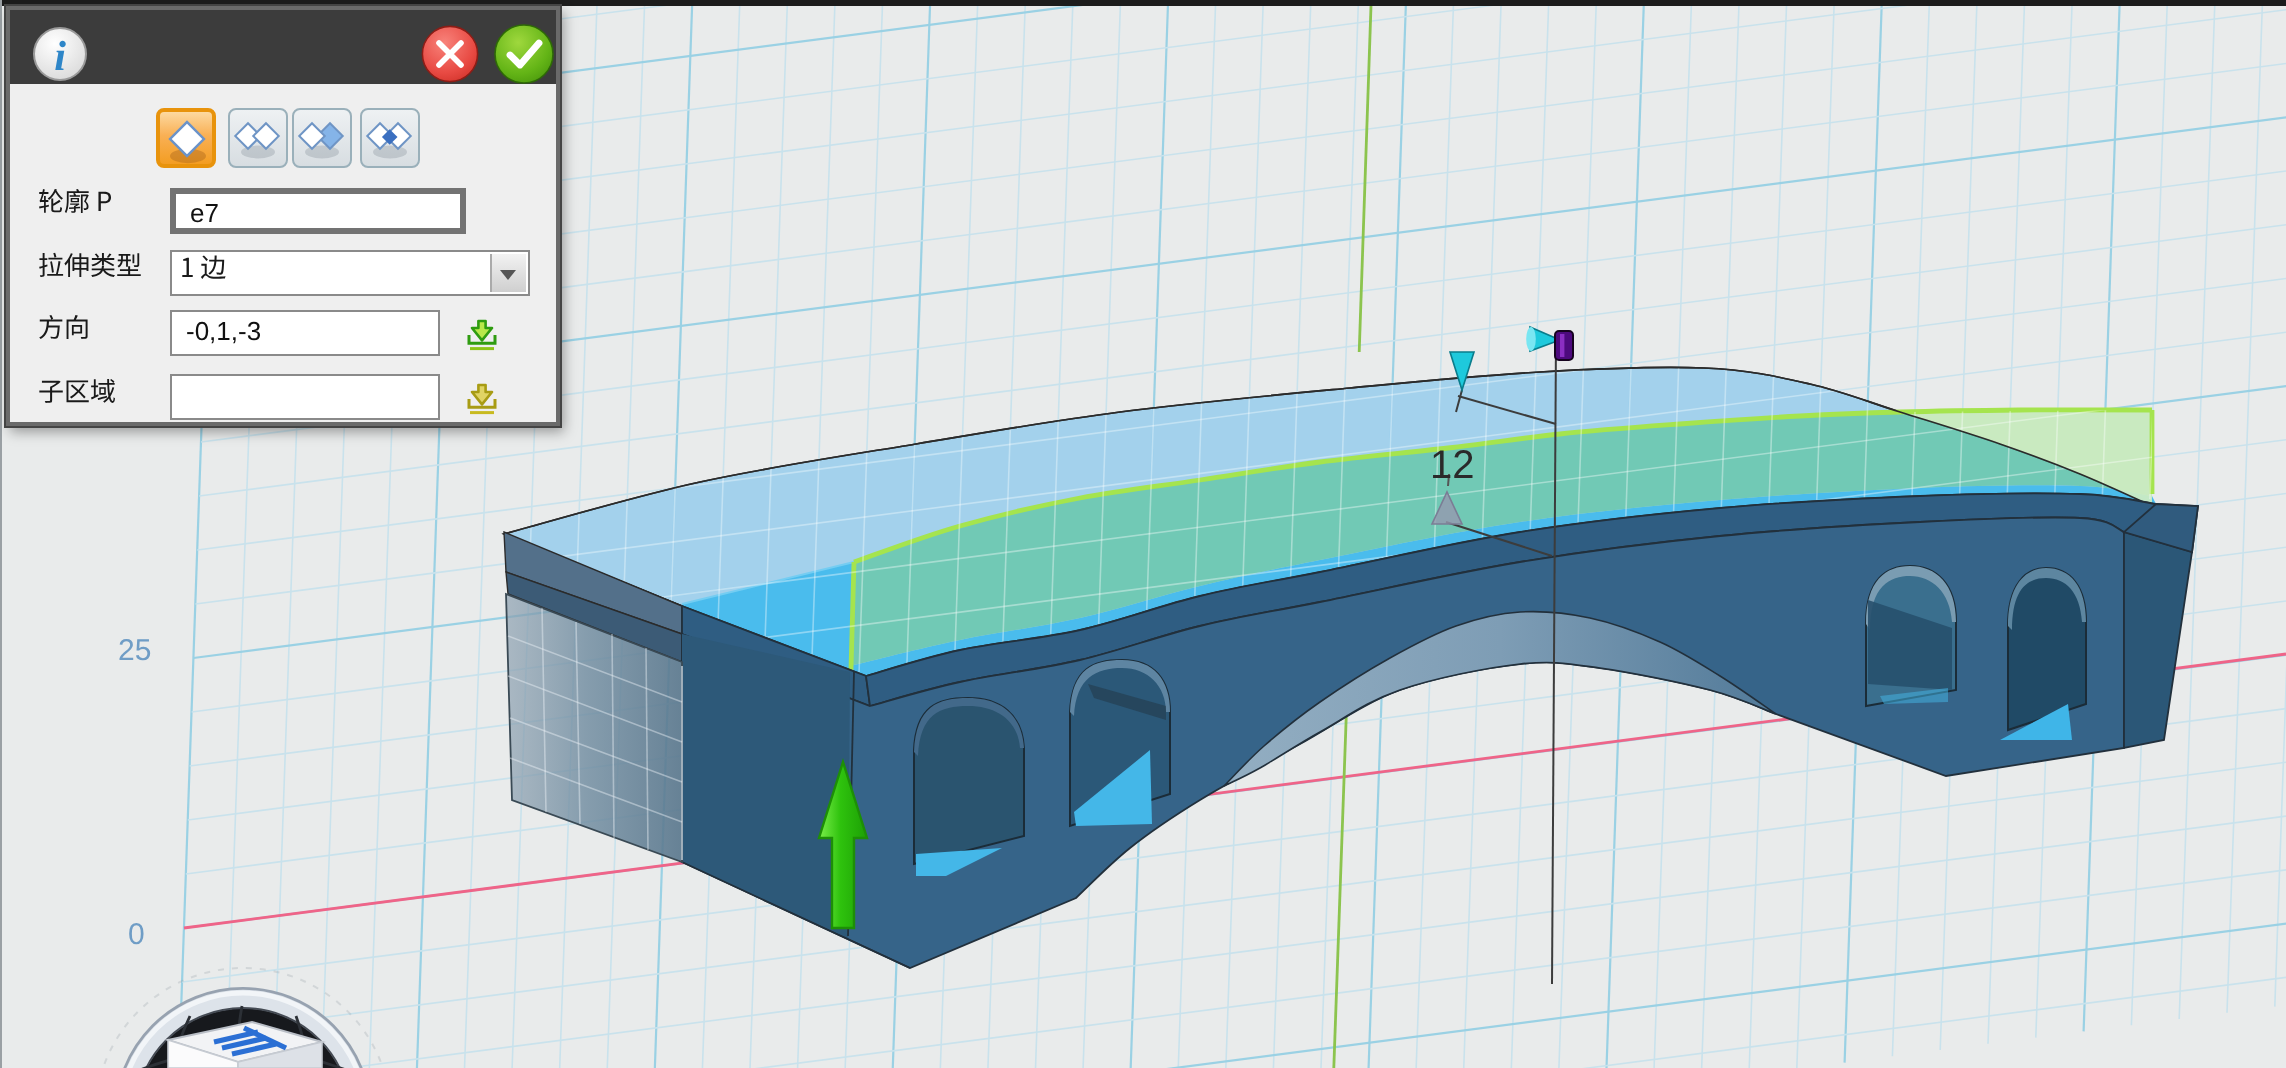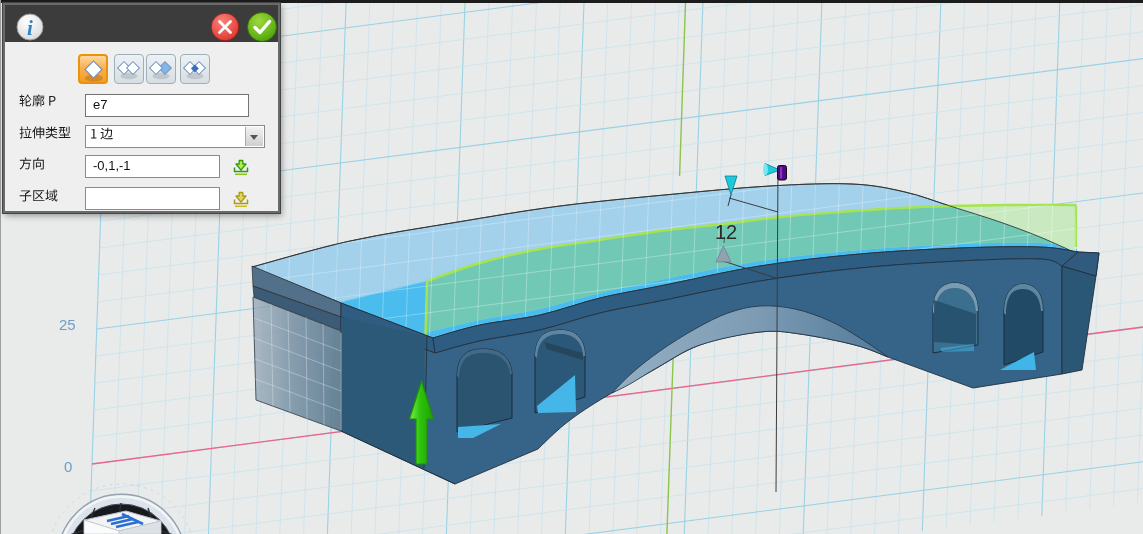--- a/index.html
+++ b/index.html
@@ -329,30 +329,30 @@
       </svg>
     </div>
     <div style="position:absolute;left:175px;top:49px;width:30px;height:30px;background:linear-gradient(#eef1f3,#d7dde1);border:1px solid #9ab0ba;border-radius:4px;box-sizing:border-box">
       <svg width="28" height="28" style="position:absolute;left:0px;top:0px">
         <ellipse cx="14" cy="21" rx="8.5" ry="3.2" fill="rgba(120,130,140,0.28)"></ellipse>
         <rect x="4.5" y="8.5" width="9" height="9" transform="rotate(45 9 13)" fill="#fff" stroke="#6f95c5" stroke-width="1"></rect>
         <rect x="13.5" y="8.5" width="9" height="9" transform="rotate(45 18 13)" fill="#fff" stroke="#6f95c5" stroke-width="1"></rect>
         <rect x="11" y="10.5" width="5.5" height="5.5" transform="rotate(45 13.5 13.5)" fill="#3a6fc0"></rect>
       </svg>
     </div>
-    <div style="position:absolute;left:80px;top:89px;width:164px;height:23px;background:#fff;border:1px solid #737373;box-sizing:border-box">
+    <div style="position:absolute;left:80px;top:89px;width:148px;height:23px;background:#fff;border:3px solid #737373;box-sizing:border-box">
       <span style="position:absolute;left:7px;top:2px;font:13px 'Liberation Sans',sans-serif;color:#111">e7</span>
     </div>
     <div style="position:absolute;left:80px;top:120px;width:180px;height:23px;background:#fff;border:1px solid #8a8a8a;box-sizing:border-box">
       <div style="position:absolute;right:1px;top:1px;width:17px;height:19px;background:linear-gradient(#f2f2f2,#cfcfcf);border-left:1px solid #aaa">
         <div style="position:absolute;left:4px;top:8px;width:0;height:0;border-left:4.5px solid transparent;border-right:4.5px solid transparent;border-top:5px solid #555"></div>
       </div>
     </div>
     <div style="position:absolute;left:80px;top:150px;width:135px;height:23px;background:#fff;border:1px solid #8a8a8a;box-sizing:border-box">
-      <span style="position:absolute;left:7px;top:2px;font:13px 'Liberation Sans',sans-serif;color:#111">-0,1,-1</span>
+      <span style="position:absolute;left:7px;top:2px;font:13px 'Liberation Sans',sans-serif;color:#111">-0,1,-3</span>
     </div>
     <div style="position:absolute;left:80px;top:182px;width:135px;height:23px;background:#fff;border:1px solid #8a8a8a;box-sizing:border-box"></div>
     <svg style="position:absolute;left:227px;top:154px" width="18" height="17">
       <path d="M7.2,1.5 L10.8,1.5 L10.8,5 L14,5 L9,11.2 L4,5 L7.2,5 Z" stroke="#2f9c10" stroke-width="1.3" fill="#b8e84a" stroke-linejoin="round"></path>
       <path d="M2.5,8.5 L2.5,12.6 L15.5,12.6 L15.5,8.5" stroke="#2f9c10" stroke-width="1.5" fill="none"></path>
       <path d="M3,15.3 L15,15.3" stroke="#8cc418" stroke-width="1.5"></path>
     </svg>
     <svg style="position:absolute;left:227px;top:186px" width="18" height="17">
       <path d="M7.2,1.5 L10.8,1.5 L10.8,5 L14,5 L9,11.2 L4,5 L7.2,5 Z" stroke="#a89c14" stroke-width="1.3" fill="#e0d464" stroke-linejoin="round"></path>
       <path d="M2.5,8.5 L2.5,12.6 L15.5,12.6 L15.5,8.5" stroke="#a89c14" stroke-width="1.5" fill="none"></path>

